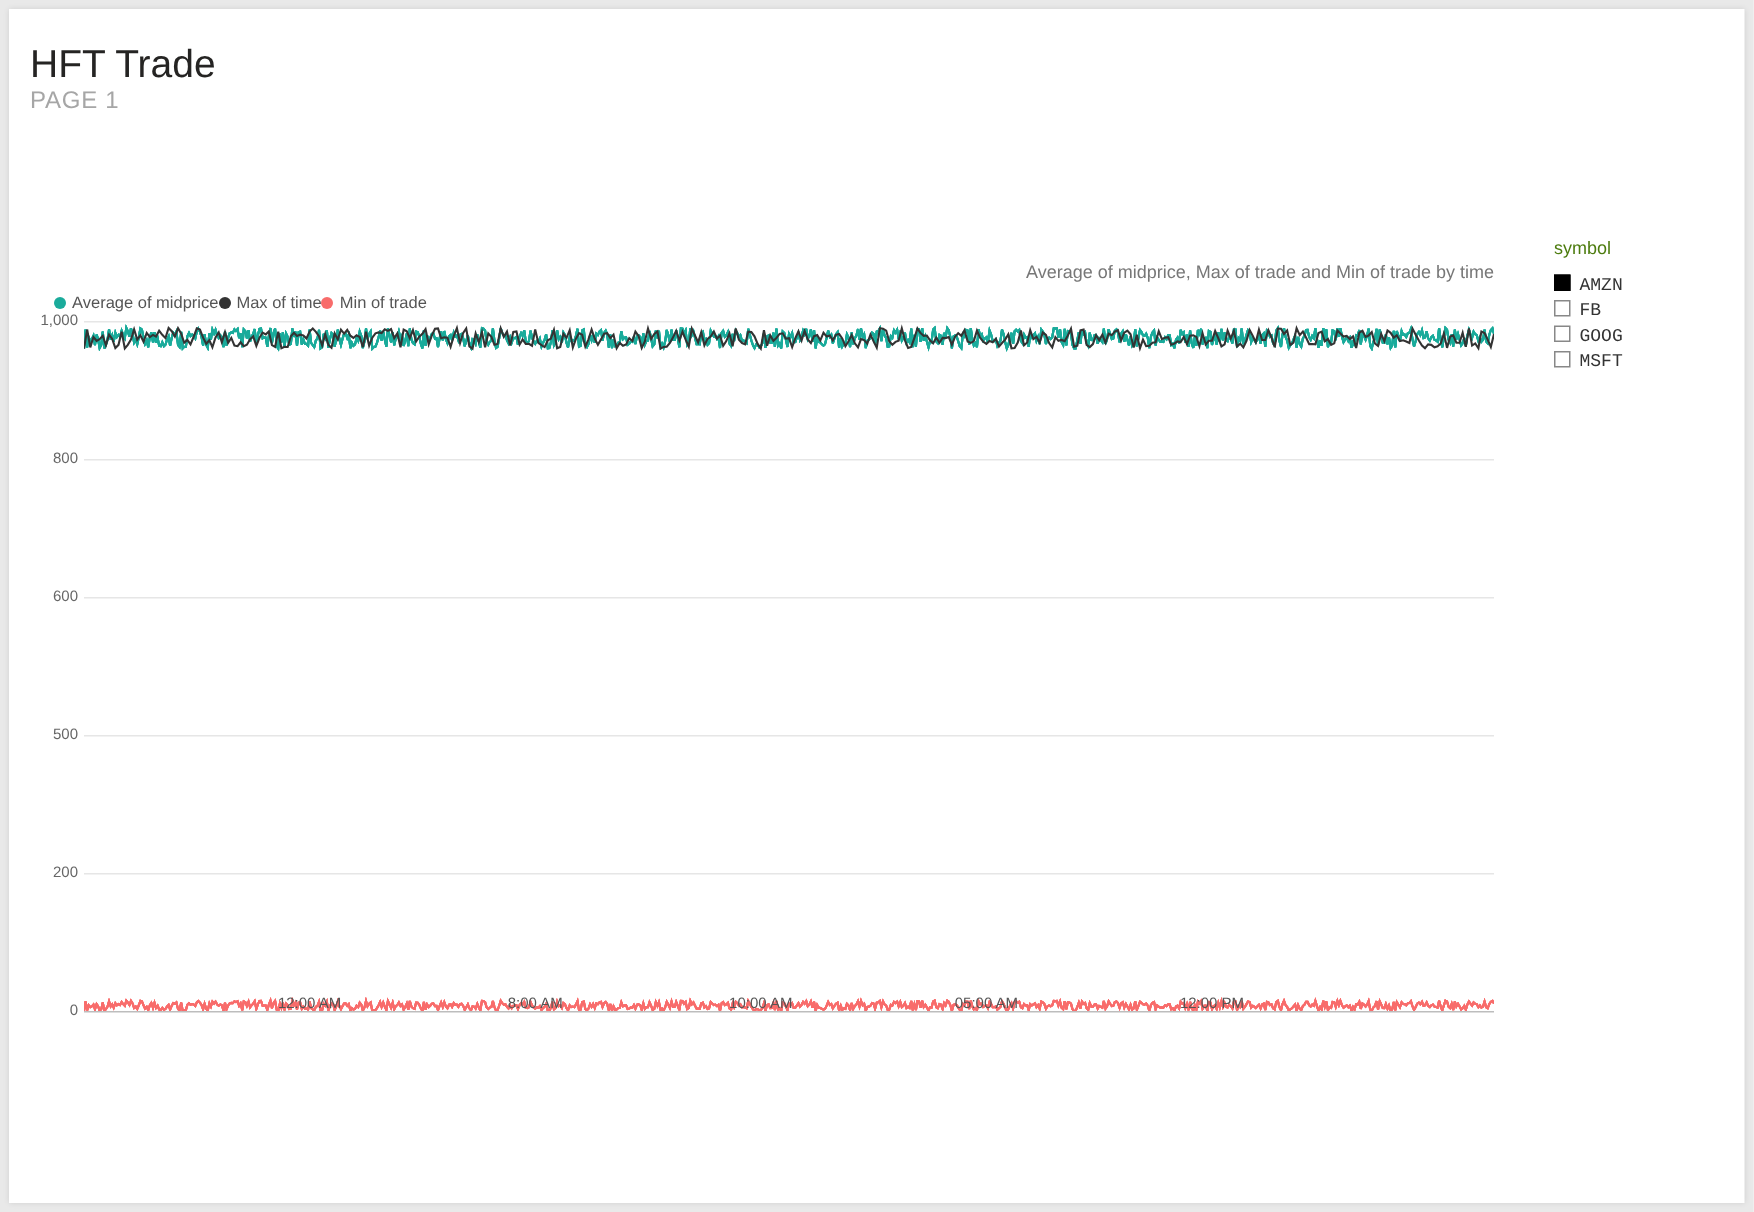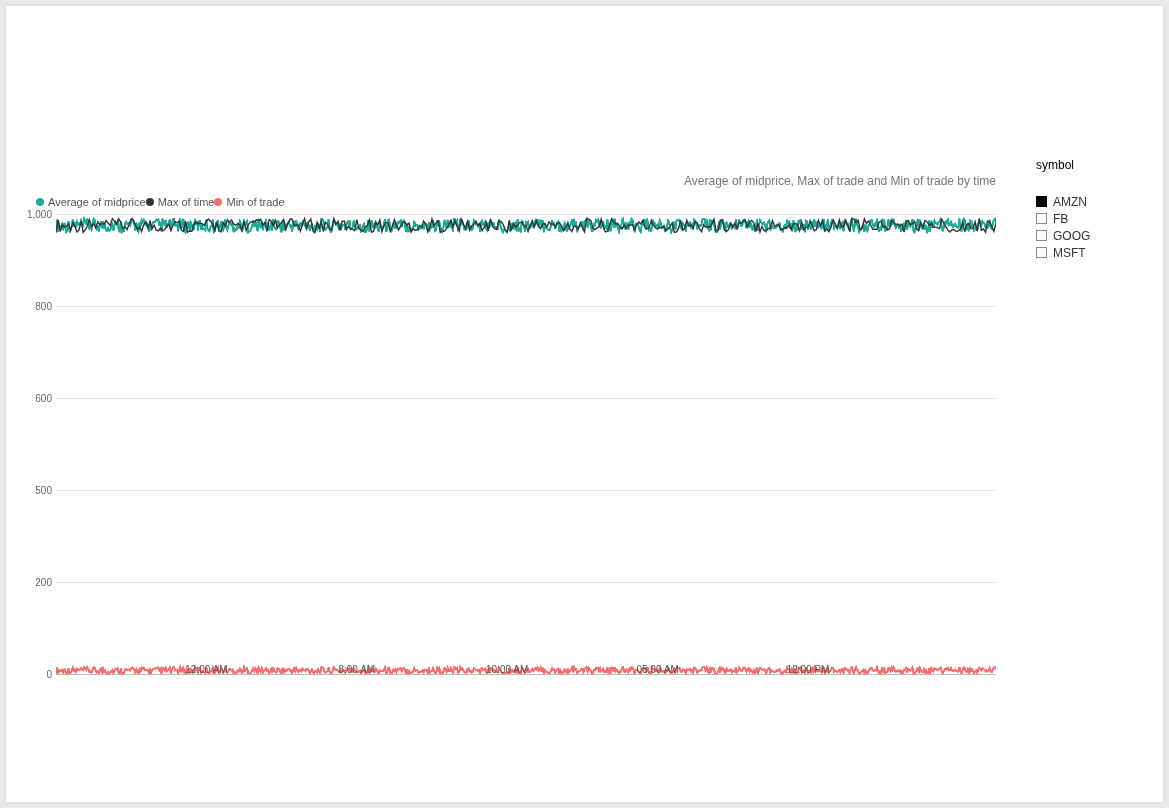--- a/index.html
+++ b/index.html
@@ -118,48 +118,53 @@
   }
   .slicer {
     position: absolute;
     left: 1030px;
     top: 152px;
     width: 110px;
     font-size: 12px;
   }
   .slicer-title {
     font-size: 12px;
-    color: #000000;
-    margin-bottom: 21px;
+    color: #4d7c0f;
+    margin-bottom: 11px;
   }
   .slicer-item {
     display: flex;
-    align-items: center;
+    align-items: flex-start;
     gap: 6px;
     height: 17px;
     cursor: pointer;
     color: #333;
+    font-family: Liberation Mono, monospace;
   }
   .cb {
     width: 11px;
     height: 11px;
     border: 1px solid #888;
     box-sizing: border-box;
     display: inline-block;
   }
   .cb.checked {
     background: #000;
     border-color: #000;
   }
 </style>
 </head>
 <body>
 
 <div class="page">
 
+  <div class="title-block">
+    <div class="title">HFT Trade</div>
+    <div class="subtitle">PAGE 1</div>
+  </div>
 
   <div class="chart-area">
     <div class="chart-title">Average of midprice, Max of trade and Min of trade by time</div>
 
     <div class="chart-legend">
       <span class="legend-item">
         <span class="legend-dot" id="ld0" style="background: rgb(26, 171, 155);"></span>
         <span>Average of midprice</span>
       </span>
       <span class="legend-item">

